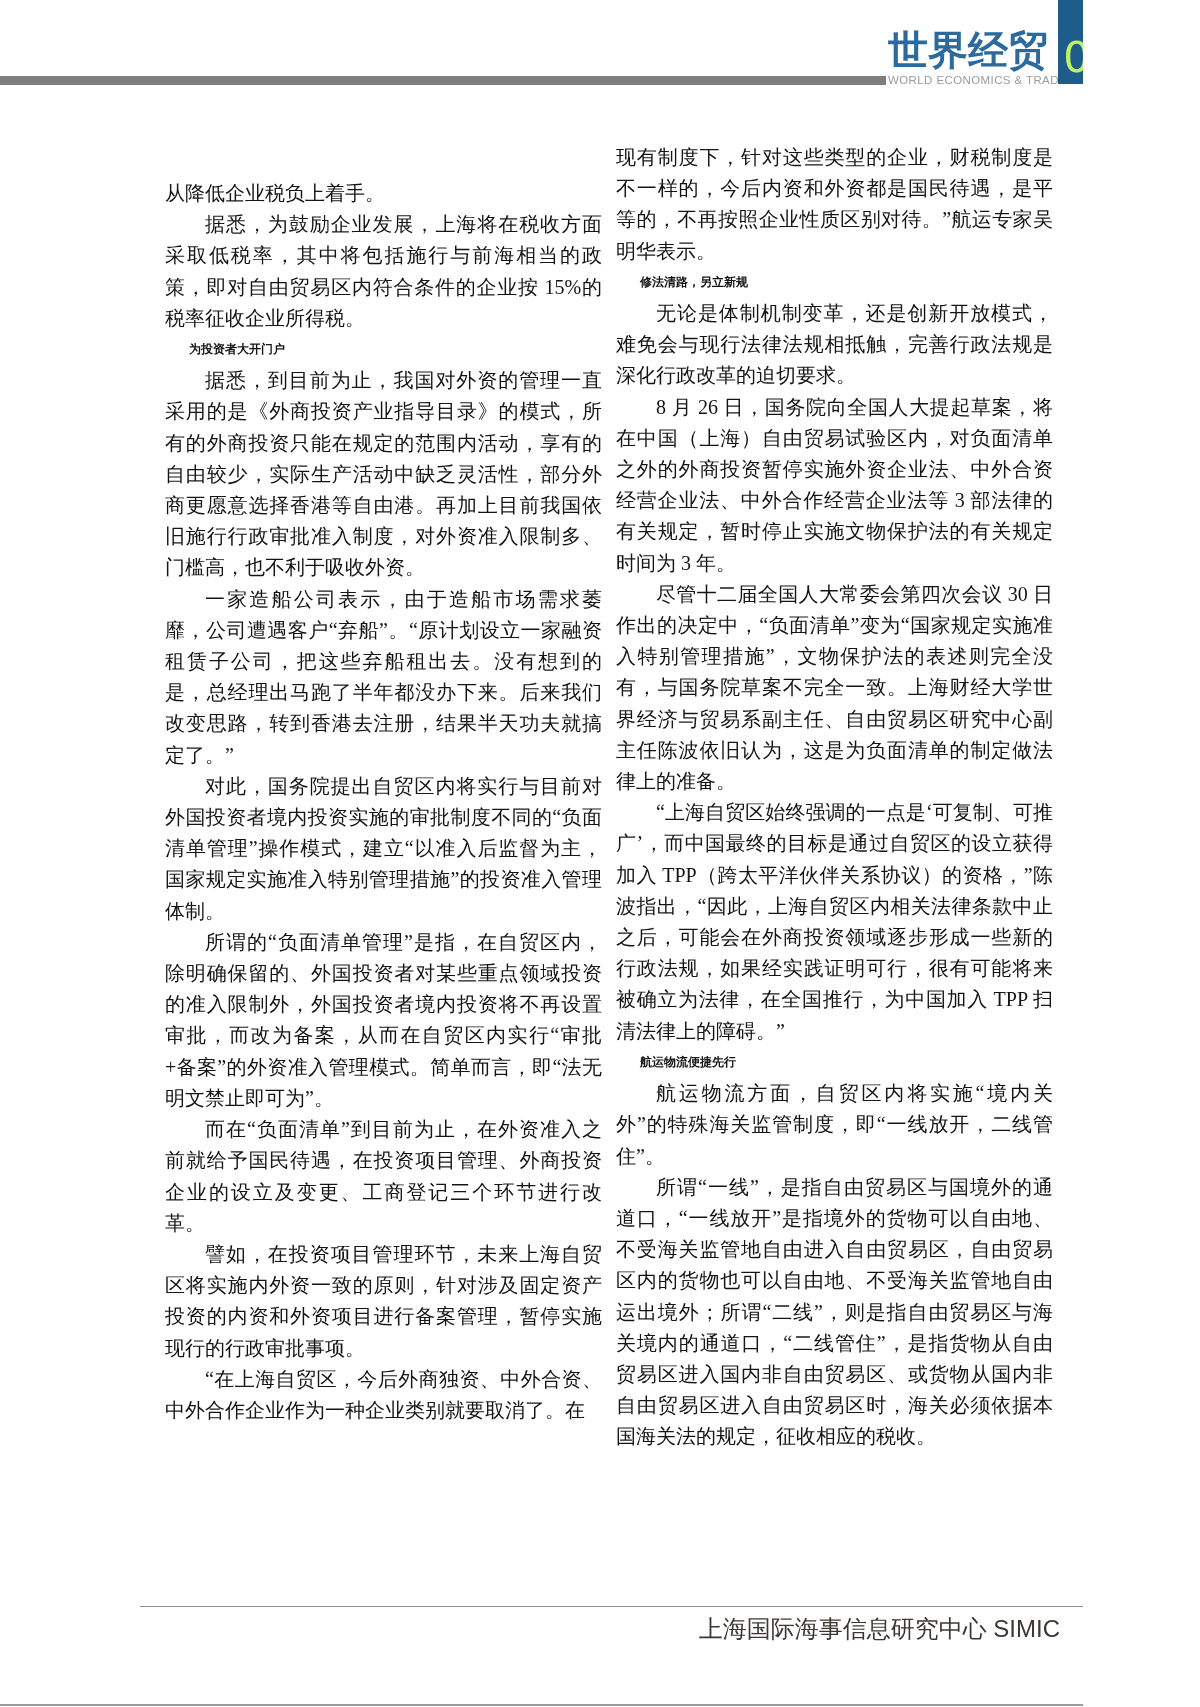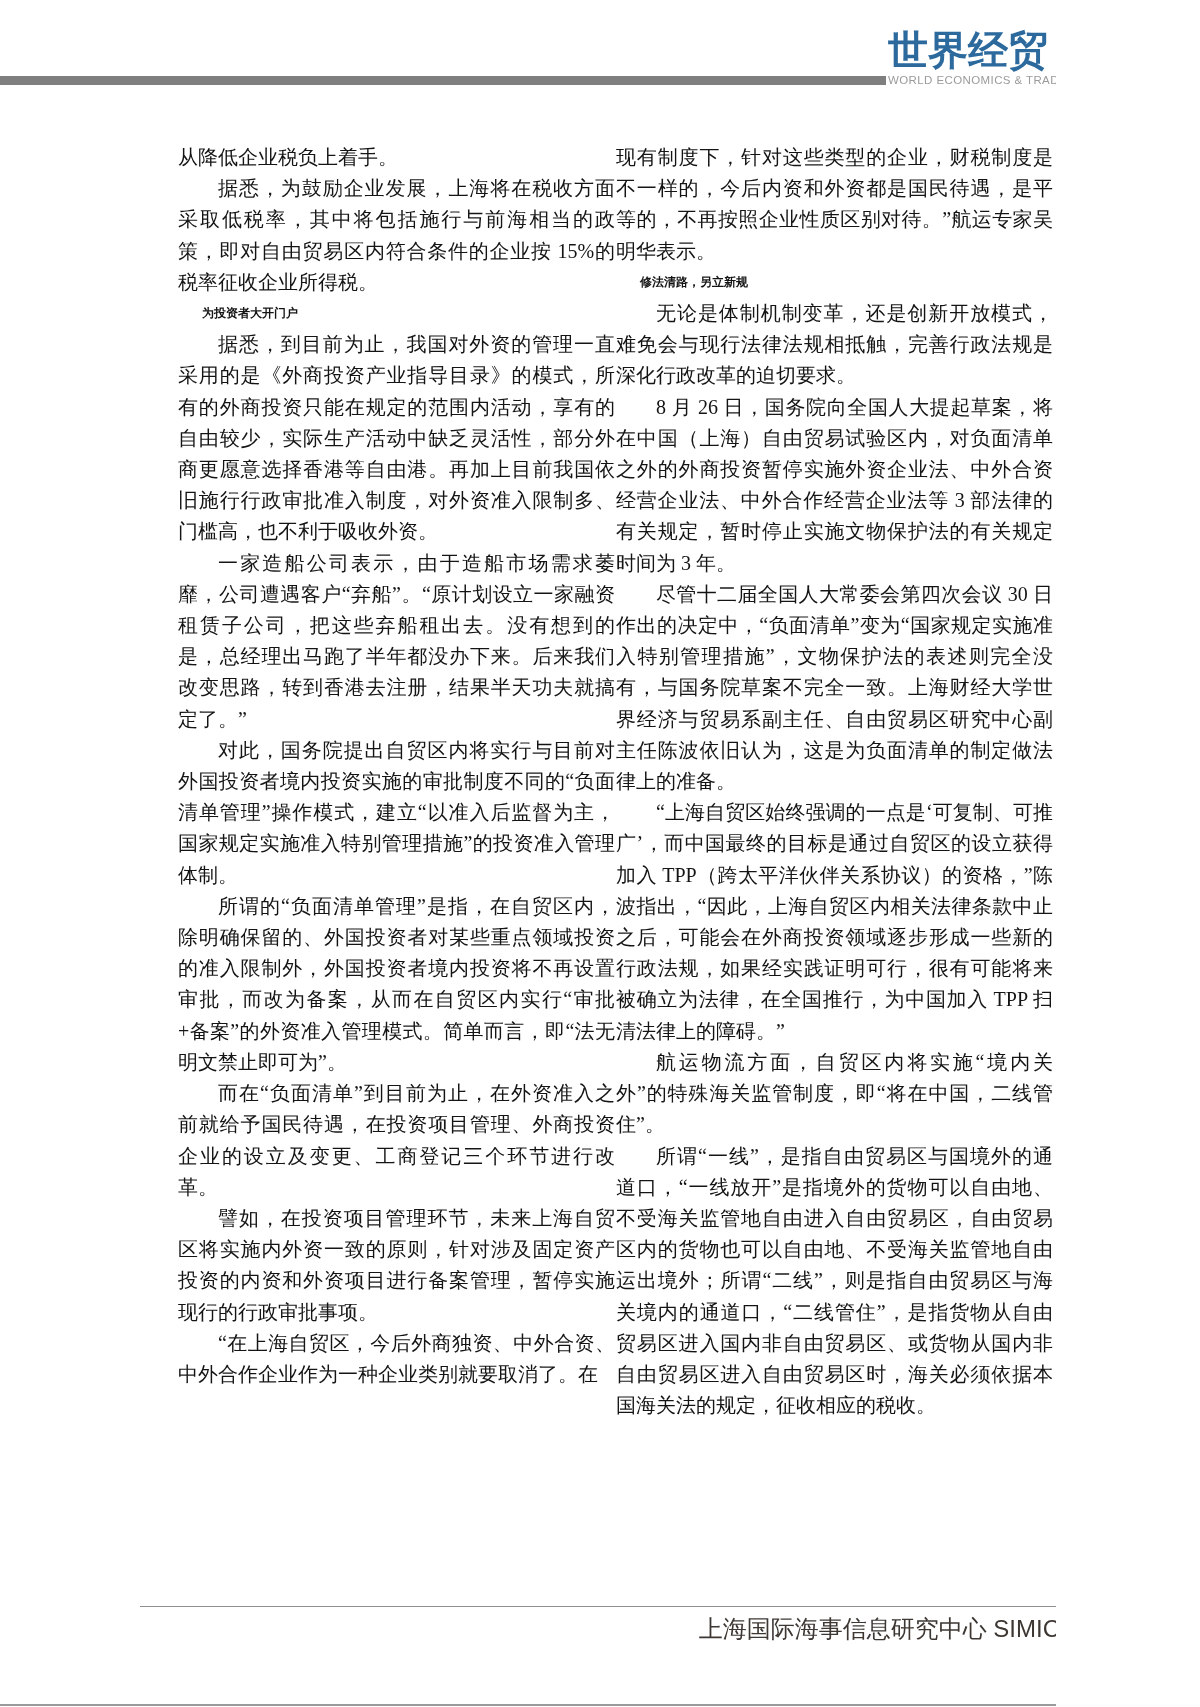--- a/index.html
+++ b/index.html
@@ -8,21 +8,21 @@
     --bar-gray:#7f7f7f;
     --subtitle-gray:#9b9b9b;
     --rule-gray:#8f8f8f;
     --footer-text:#3d3733;
     --body-text:#141414;
     --edge-gray:#b5b5b5;
   }
   html,body{margin:0;padding:0;background:#ffffff;}
   .page{
     position:relative;width:1056px;height:1707px;background:#ffffff;
-    overflow:hidden;font-family:"Liberation Serif","DejaVu Serif",serif;
+    overflow:hidden;font-family:"Liberation Serif","DejaVu Serif",serif;padding-left:27px;
   }
   
   .masthead-bar{position:absolute;left:0;top:76px;width:886px;height:9px;background:var(--bar-gray);}
   .masthead-titles{position:absolute;left:888px;top:30px;width:160px;text-align:center;}
   .section-title{
     font-family:"Liberation Sans","DejaVu Sans",sans-serif;font-weight:bold;
     font-size:40px;line-height:1;color:var(--title-blue);white-space:nowrap;letter-spacing:0px;
   }
   .section-subtitle{
     font-family:"Liberation Sans","DejaVu Sans",sans-serif;font-size:11.5px;
@@ -34,21 +34,21 @@
   }
   .page-number-box span{
     font-family:"DejaVu Sans","Liberation Sans",sans-serif;font-size:42px;line-height:1;
     color:#bef264;padding-bottom:5px;
   }
   
   .column{
     position:absolute;top:142px;width:437px;
     font-size:20px;line-height:31.2px;text-align:justify;color:var(--body-text);
   }
-  .column-left{left:178px;}
+  .column-left{left:165px;margin-top:36px;}
   .column-right{left:616px;}
   .para{margin:0;text-indent:2em;}
   .para.cont{text-indent:0;}
   .col-heading{
     margin:0;text-indent:2em;font-size:12px;line-height:31.2px;font-weight:bold;
     font-family:"Liberation Sans","DejaVu Sans",sans-serif;text-align:left;
   }
   
   .text-divider{position:absolute;left:1102px;top:1510px;width:1px;height:148px;background:#9a9a9a;}
   .footer-rule{position:absolute;left:140px;top:1606px;width:1013px;height:1px;background:var(--rule-gray);}
@@ -89,21 +89,22 @@
         <p class="para">譬如，在投资项目管理环节，未来上海自贸区将实施内外资一致的原则，针对涉及固定资产投资的内资和外资项目进行备案管理，暂停实施现行的行政审批事项。</p>
         <p class="para">“在上海自贸区，今后外商独资、中外合资、中外合作企业作为一种企业类别就要取消了。在</p>
       </section>
     <section class="column column-right" id="col-right">
         <p class="para cont">现有制度下，针对这些类型的企业，财税制度是不一样的，今后内资和外资都是国民待遇，是平等的，不再按照企业性质区别对待。”航运专家吴明华表示。</p>
         <h3 class="col-heading">修法清路，另立新规</h3>
         <p class="para">无论是体制机制变革，还是创新开放模式，难免会与现行法律法规相抵触，完善行政法规是深化行政改革的迫切要求。</p>
         <p class="para">8 月 26 日，国务院向全国人大提起草案，将在中国（上海）自由贸易试验区内，对负面清单之外的外商投资暂停实施外资企业法、中外合资经营企业法、中外合作经营企业法等 3 部法律的有关规定，暂时停止实施文物保护法的有关规定时间为 3 年。</p>
         <p class="para">尽管十二届全国人大常委会第四次会议 30 日作出的决定中，“负面清单”变为“国家规定实施准入特别管理措施”，文物保护法的表述则完全没有，与国务院草案不完全一致。上海财经大学世界经济与贸易系副主任、自由贸易区研究中心副主任陈波依旧认为，这是为负面清单的制定做法律上的准备。</p>
         <p class="para">“上海自贸区始终强调的一点是‘可复制、可推广’，而中国最终的目标是通过自贸区的设立获得加入 TPP（跨太平洋伙伴关系协议）的资格，”陈波指出，“因此，上海自贸区内相关法律条款中止之后，可能会在外商投资领域逐步形成一些新的行政法规，如果经实践证明可行，很有可能将来被确立为法律，在全国推行，为中国加入 TPP 扫清法律上的障碍。”</p>
-        <p class="para">航运物流方面，自贸区内将实施“境内关外”的特殊海关监管制度，即“将在中国，二线管住”。</p>
+        <h3 class="col-heading">航运物流便捷先行</h3>
+        <p class="para">航运物流方面，自贸区内将实施“境内关外”的特殊海关监管制度，即“一线放开，二线管住”。</p>
         <p class="para">所谓“一线”，是指自由贸易区与国境外的通道口，“一线放开”是指境外的货物可以自由地、不受海关监管地自由进入自由贸易区，自由贸易区内的货物也可以自由地、不受海关监管地自由运出境外；所谓“二线”，则是指自由贸易区与海关境内的通道口，“二线管住”，是指货物从自由贸易区进入国内非自由贸易区、或货物从国内非自由贸易区进入自由贸易区时，海关必须依据本国海关法的规定，征收相应的税收。</p>
       </section>
   </main>
 
   <div class="text-divider"></div>
 
   <footer>
     <div class="footer-rule"></div>
     <div class="footer-text">上海国际海事信息研究中心  SIMIC</div>
   </footer>

